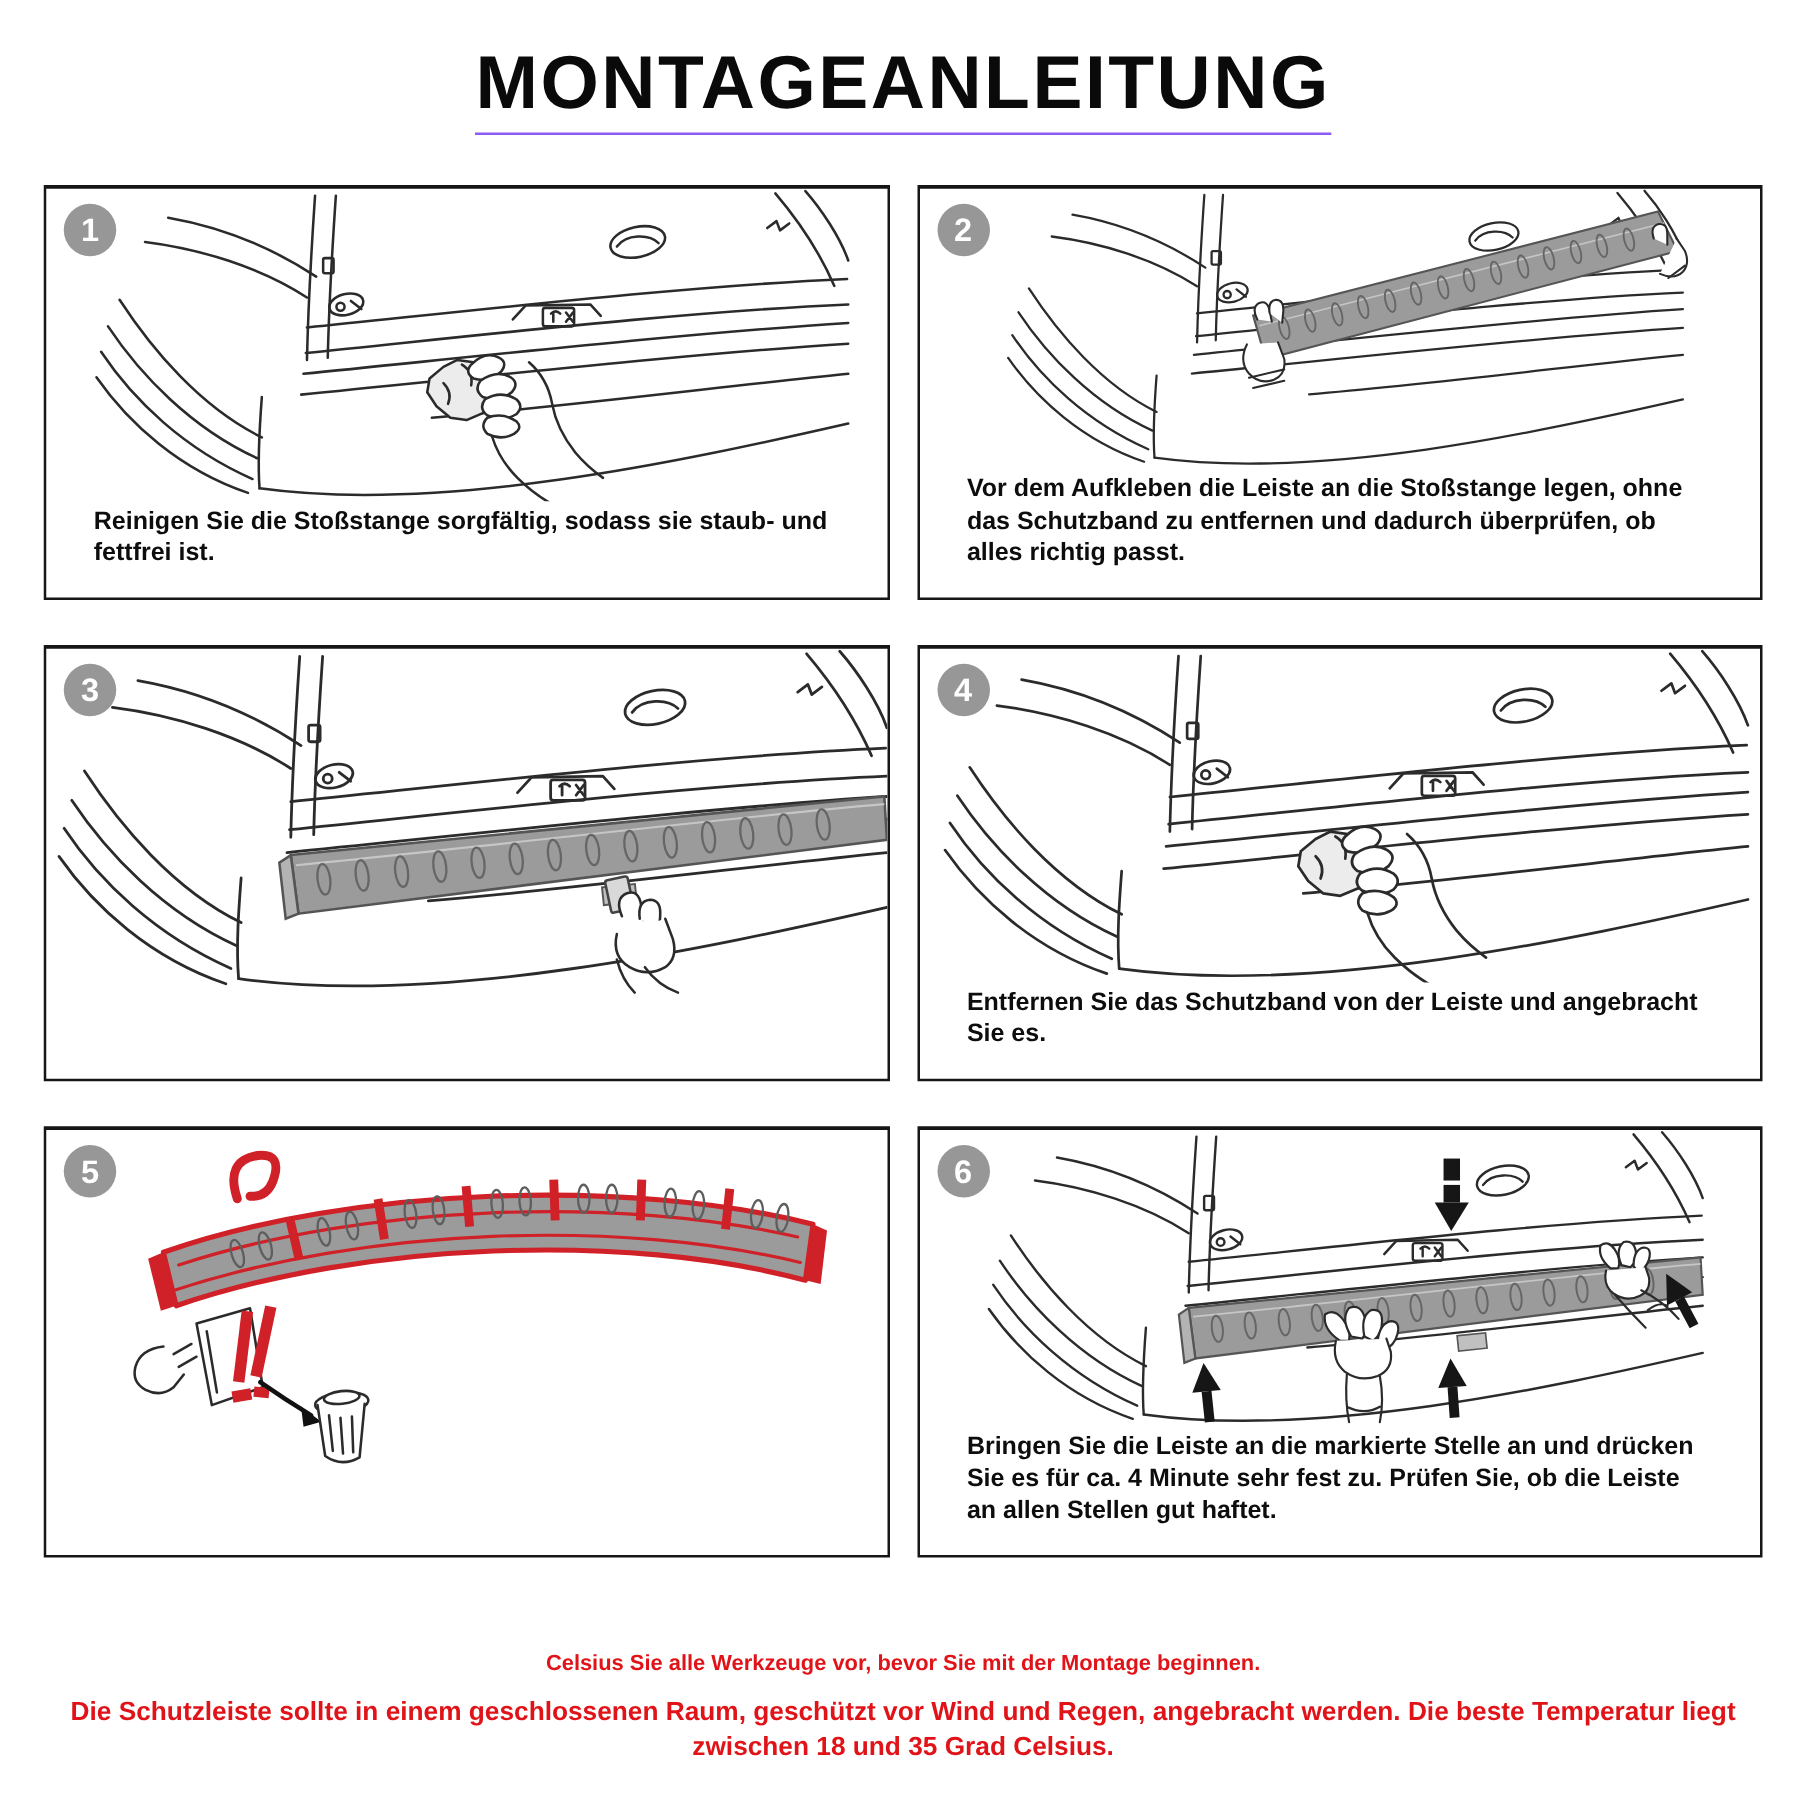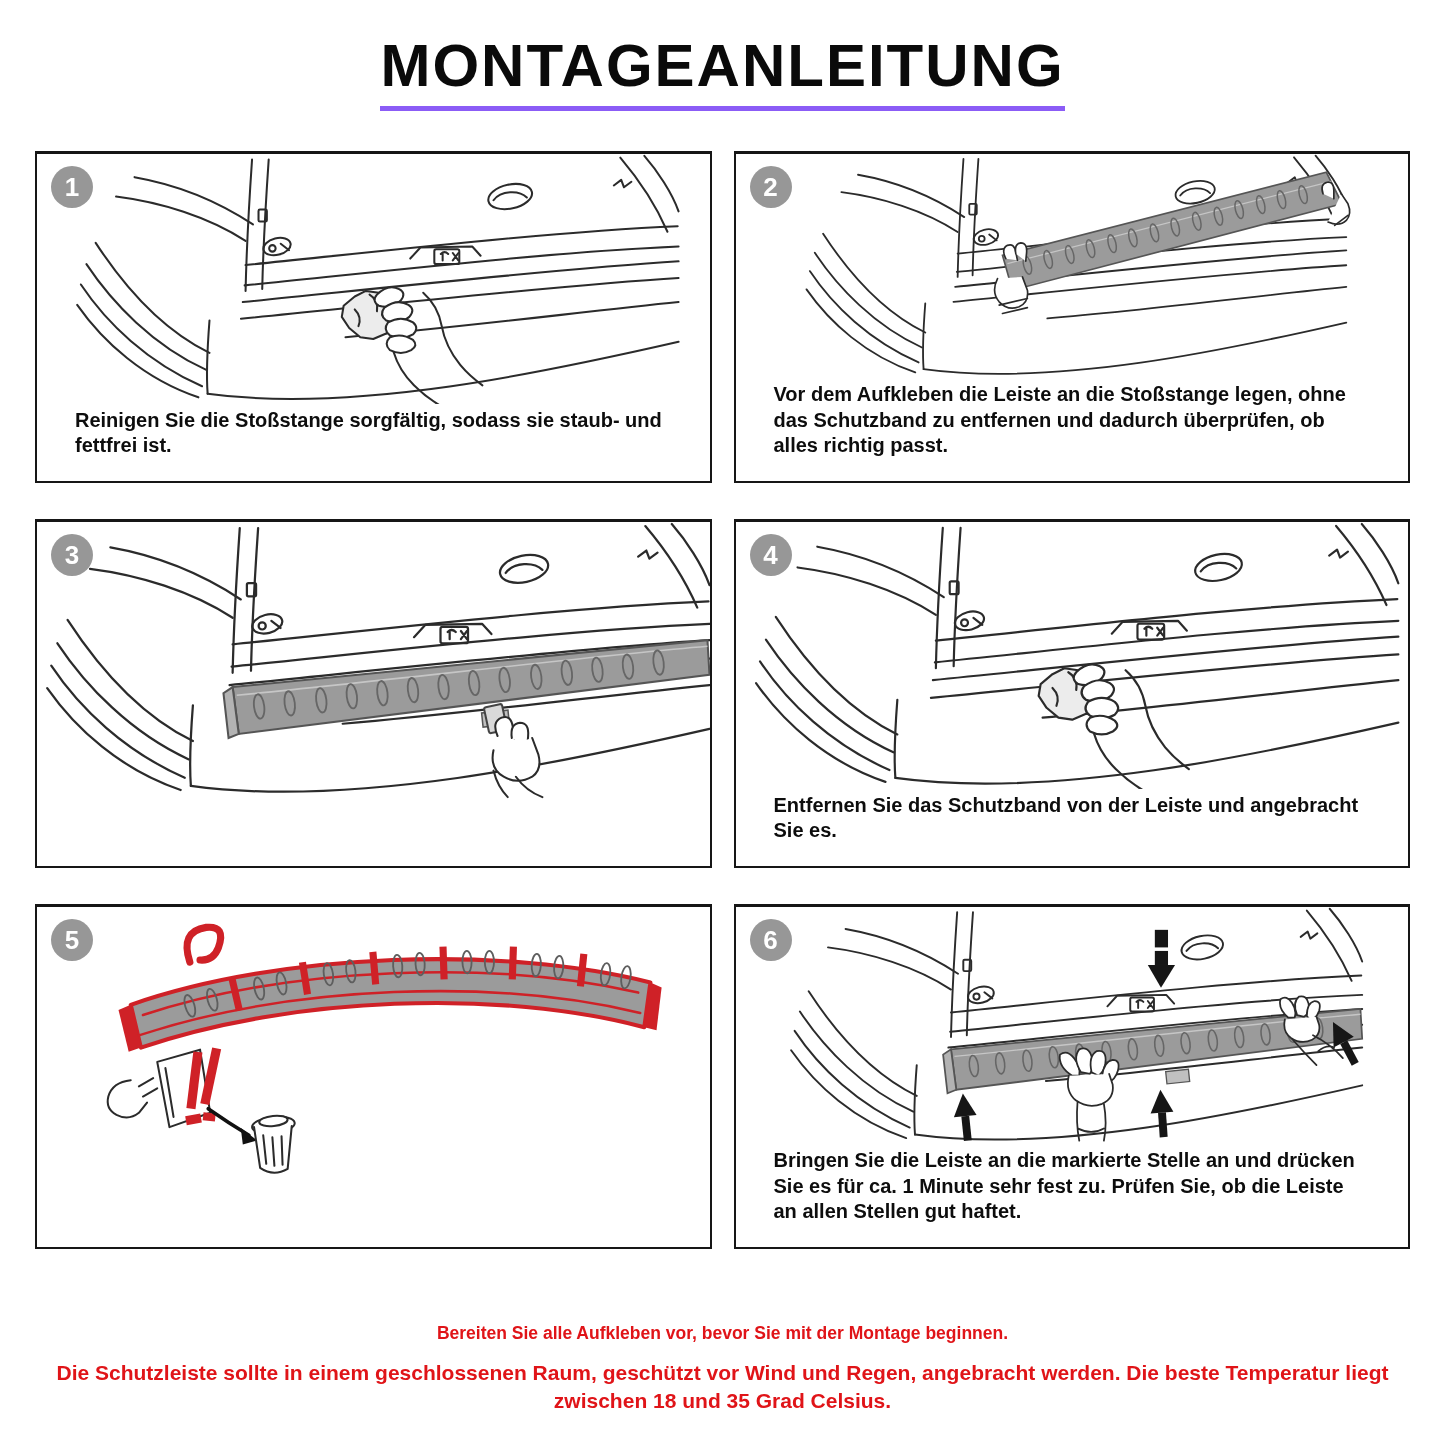--- a/index.html
+++ b/index.html
@@ -6,21 +6,21 @@
   .page{
     width:1445px;height:1445px;position:relative;background:#fff;
     font-family:"Liberation Sans","DejaVu Sans",sans-serif;color:#111;
     overflow:hidden;
   }
   
   .title-wrap{ text-align:center; padding-top:36px; }
   .title-wrap h1{
     display:inline-block;margin:0;font-size:60px;font-weight:bold;
     letter-spacing:2px;line-height:1;color:#0a0a0a;
-    border-bottom:5px solid #8b5cf6;padding-bottom:10px;
+    border-bottom:2px solid #8b5cf6;padding-bottom:10px;
   }
   
   .grid{
     margin:40px 35px 0 35px;
     display:grid;
     grid-template-columns:1fr 1fr;
     grid-template-rows:332px 349px 345px;
     column-gap:22px;row-gap:36px;
   }
   .panel{
@@ -291,23 +291,23 @@
           </g>
           <g stroke="#2b2b2b" stroke-width="2" stroke-linecap="round" stroke-linejoin="round">
             <path d="M576,126 q-12,-10 -9,-21 q7,-5 13,4 q6,9 3,17 z" fill="#ffffff"></path>
             <path d="M586,123 q-6,-14 2,-21 q9,-2 11,8 q2,10 -5,15 z" fill="#ffffff"></path>
             <path d="M597,124 q0,-15 9,-17 q8,0 5,11 q-3,9 -10,11 z" fill="#ffffff"></path>
             <path d="M572,128 q-3,14 7,21 q12,8 24,2 q10,-5 8,-17 l-3,-9" fill="#ffffff"></path>
             <path d="M604,146 q20,10 34,26 M580,150 q14,16 28,30 M610,164 q10,-8 18,-4" fill="none"></path>
           </g>
         </svg>
       </div>
-      <div class="panel-caption">Bringen Sie die Leiste an die markierte Stelle an und drücken Sie es für ca. 1 Minute sehr fest zu. Prüfen Sie, ob die Leiste an allen Stellen gut haftet.</div>
+      <div class="panel-caption">Bringen Sie die Leiste an die markierte Stelle an und drücken Sie es für ca. 4 Minute sehr fest zu. Prüfen Sie, ob die Leiste an allen Stellen gut haftet.</div>
     </div>
 
   </div>
 
   <div class="footer">
-    <p class="f1">Bereiten Sie alle Aufkleben vor, bevor Sie mit der Montage beginnen.</p>
+    <p class="f1">Celsius Sie alle Werkzeuge vor, bevor Sie mit der Montage beginnen.</p>
     <p class="f2">Die Schutzleiste sollte in einem geschlossenen Raum, geschützt vor Wind und Regen, angebracht werden. Die beste Temperatur liegt zwischen 18 und 35 Grad Celsius.</p>
   </div>
 
 </div>
 
 </body></html>

